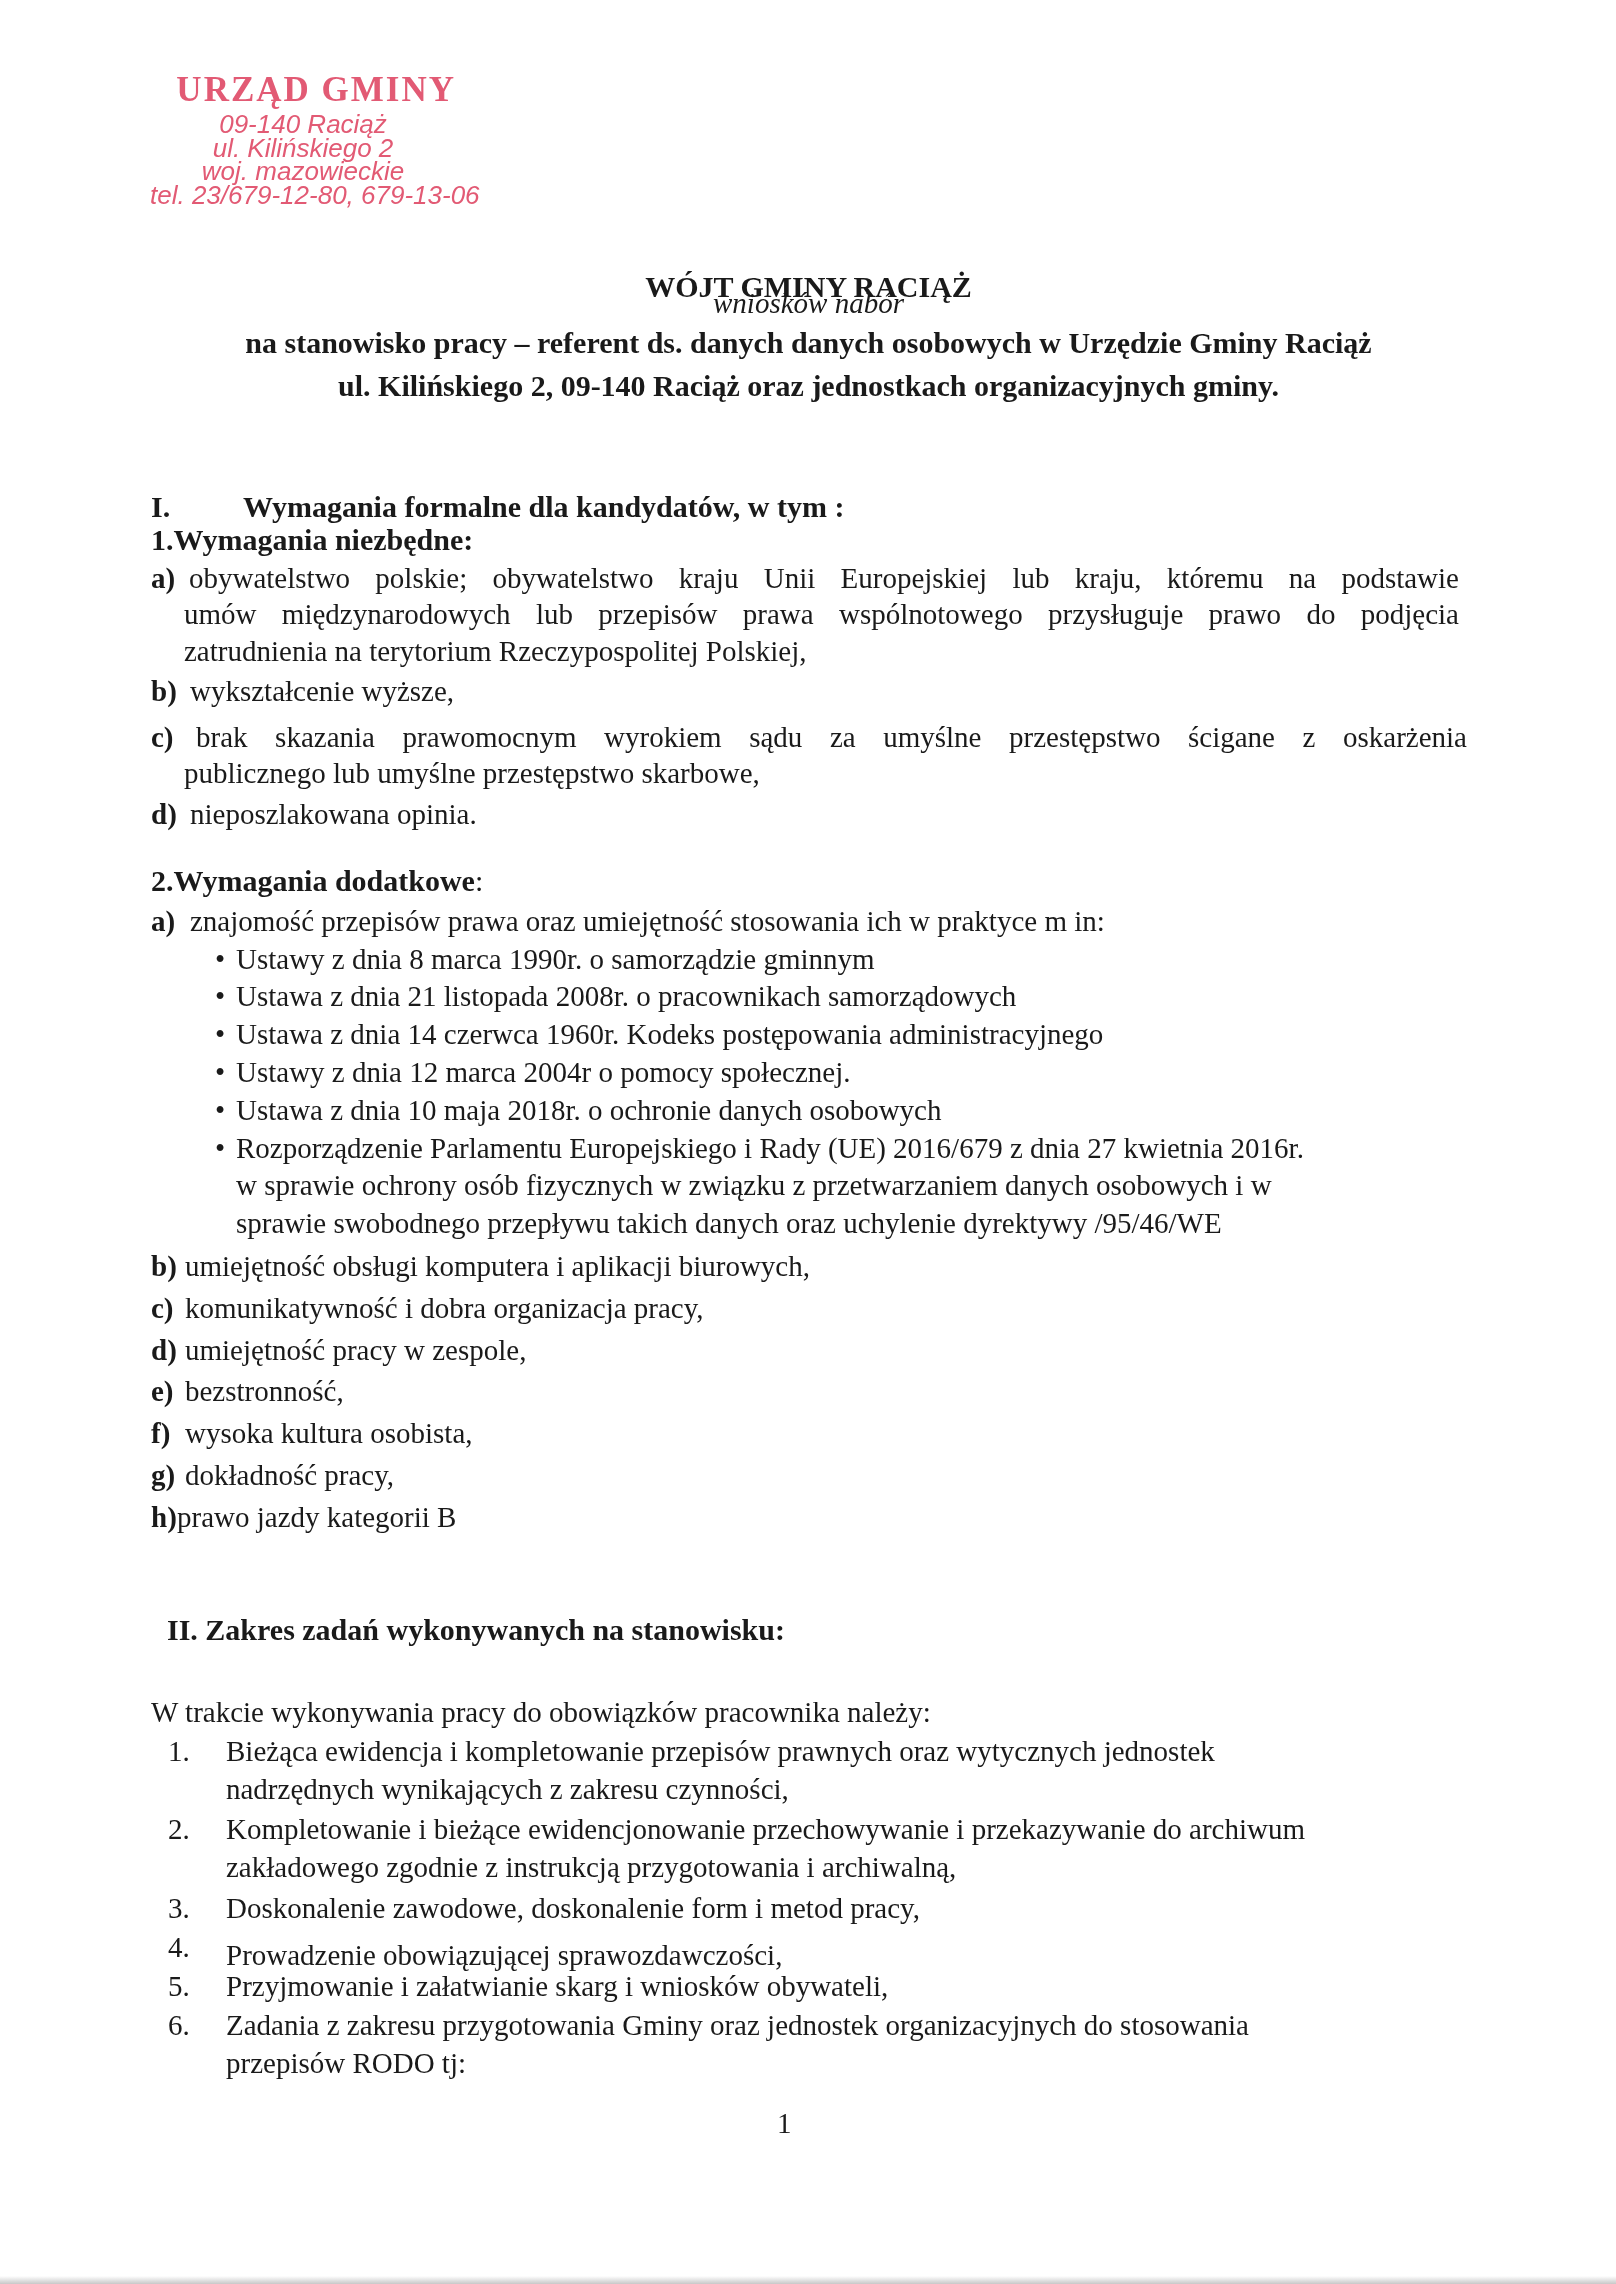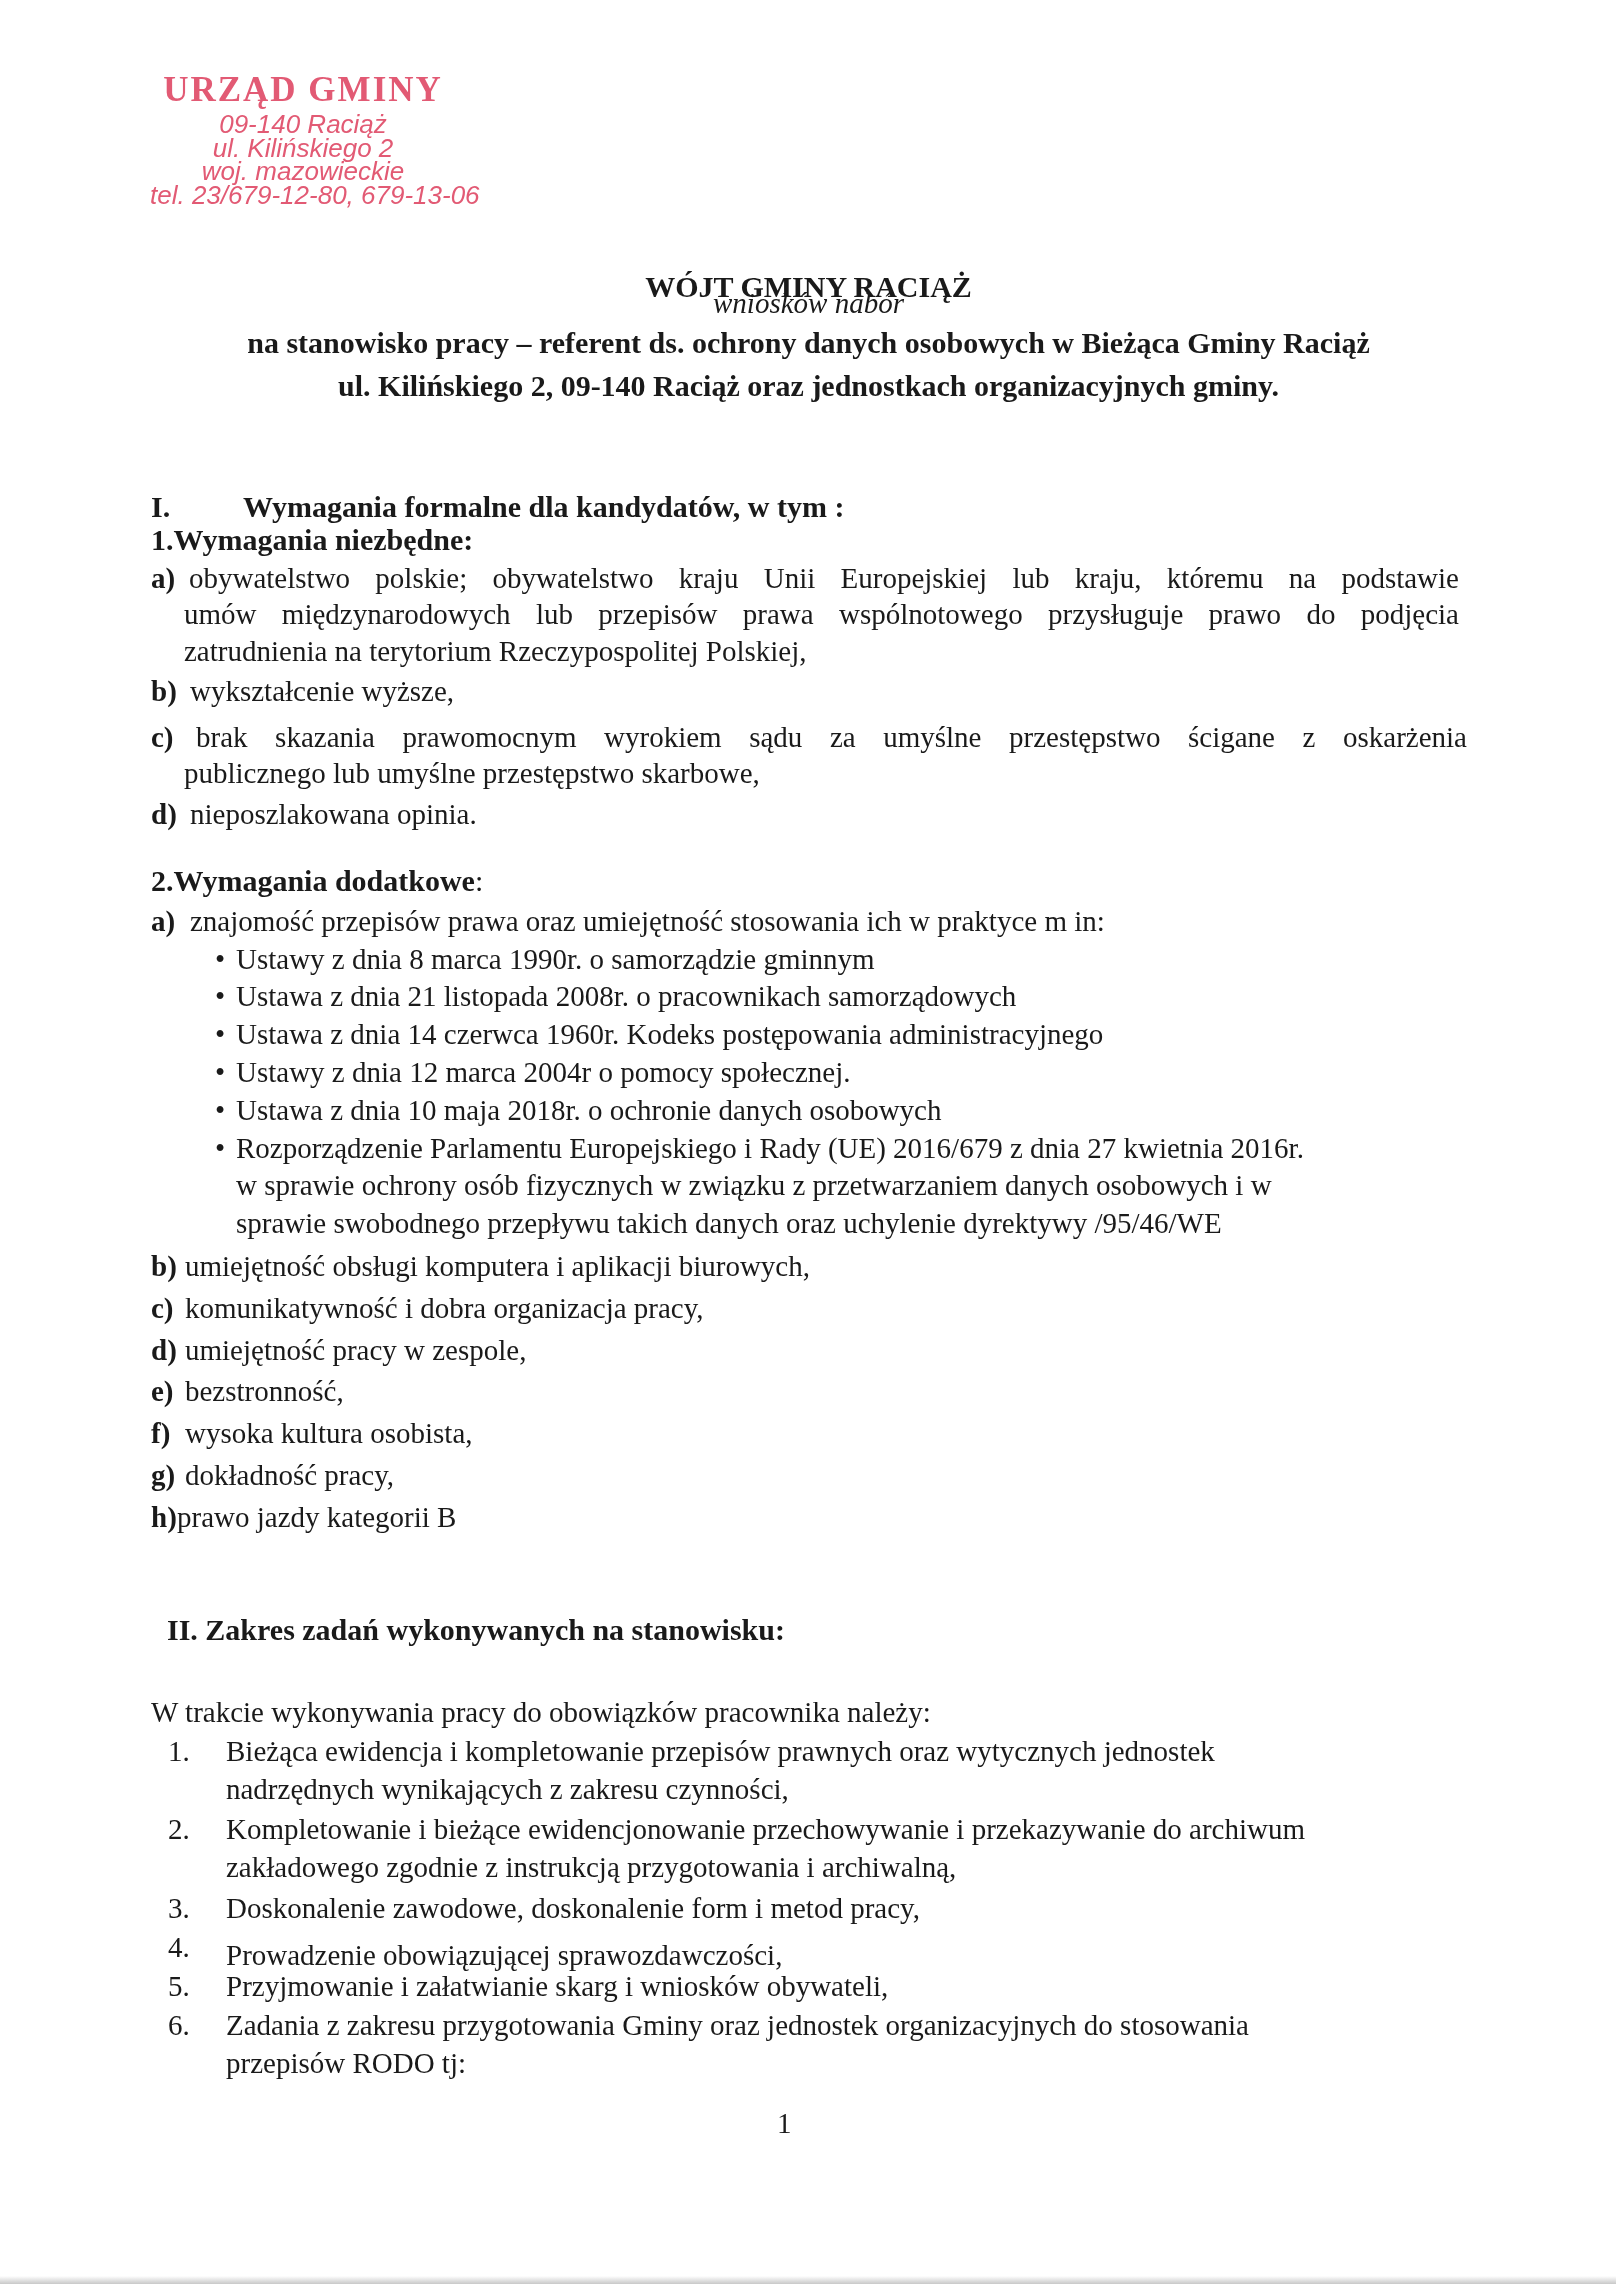--- a/index.html
+++ b/index.html
@@ -2,21 +2,21 @@
 <html style="font-size:10.4px"><head>
 <meta charset="utf-8">
 <style>
   html, body { margin: 0; padding: 0; }
   body {
     width: 1617px; height: 2284px; background: #ffffff; position: relative; overflow: hidden;
     font-family: "Liberation Serif", "DejaVu Serif", serif; color: #1a1a1a;
   }
   .abs { position: absolute; white-space: nowrap; }
   .stamp { color: #e25a74; text-align: center; left: 150px; width: 306px; font-family: "Liberation Sans", sans-serif; }
-  .stamp-title { font-family: "Liberation Serif", serif; font-weight: bold; font-size: 35px; letter-spacing: 2px; top: 70px; }
+  .stamp-title { font-family: "Liberation Serif", serif; font-weight: bold; font-size: 35px; letter-spacing: 2px; top: 70px; text-align: right; }
   .stamp-line { font-size: 26px; line-height: 25px; font-style: italic; }
   .center { left: 0; width: 1617px; text-align: center; }
   .h-title { font-size: 30px; font-weight: bold; top: 246px; margin-top: 24px; }
   .h-sub { font-size: 29px; font-style: italic; top: 287px; }
   .h-bold { font-size: 30px; font-weight: bold; }
   .t { font-size: 29px; }
   .b { font-weight: bold; }
   .just { text-align: justify; text-align-last: justify; white-space: normal; }
   .bullet-dot { font-size: 29px; }
   .bottom-shadow { position: absolute; left: 0; bottom: 0; width: 1617px; height: 7.8px;
@@ -29,21 +29,21 @@
   <div class="abs stamp stamp-title">URZĄD GMINY</div>
   <div class="abs stamp stamp-line" style="top:112px">09-140 Raciąż</div>
   <div class="abs stamp stamp-line" style="top:136px">ul. Kilińskiego 2</div>
   <div class="abs stamp stamp-line" style="top:159px">woj. mazowieckie</div>
   <div class="abs stamp stamp-line" style="top:183px">tel. 23/679-12-80, 679-13-06</div>
 </div>
 
 <div>
   <div class="abs center h-title">WÓJT GMINY RACIĄŻ</div>
   <div class="abs center h-sub">wniosków nabór</div>
-  <div class="abs center h-bold" style="top:326px">na stanowisko pracy – referent ds. ochrony danych osobowych w Bieżąca Gminy Raciąż</div>
+  <div class="abs center h-bold" style="top:326px">na stanowisko pracy – referent ds. danych danych osobowych w Urzędzie Gminy Raciąż</div>
   <div class="abs center h-bold" style="top:369px">ul. Kilińskiego 2, 09-140 Raciąż oraz jednostkach organizacyjnych gminy.</div>
 </div>
 
 <div>
   <div class="abs t b" style="left:151px; top:490px; font-size:30px">I.</div>
   <div class="abs t b" style="left:243px; top:490px; font-size:30px">Wymagania formalne dla kandydatów, w tym :</div>
   <div class="abs t b" style="left:151px; top:523px; font-size:30px">1.Wymagania niezbędne:</div>
 
   <div class="abs t b" style="left:151px; top:562px">a)</div>
   <div class="abs t just" style="left:189px; width:1270px; top:562px">obywatelstwo polskie; obywatelstwo kraju Unii Europejskiej lub kraju, któremu na podstawie</div>

